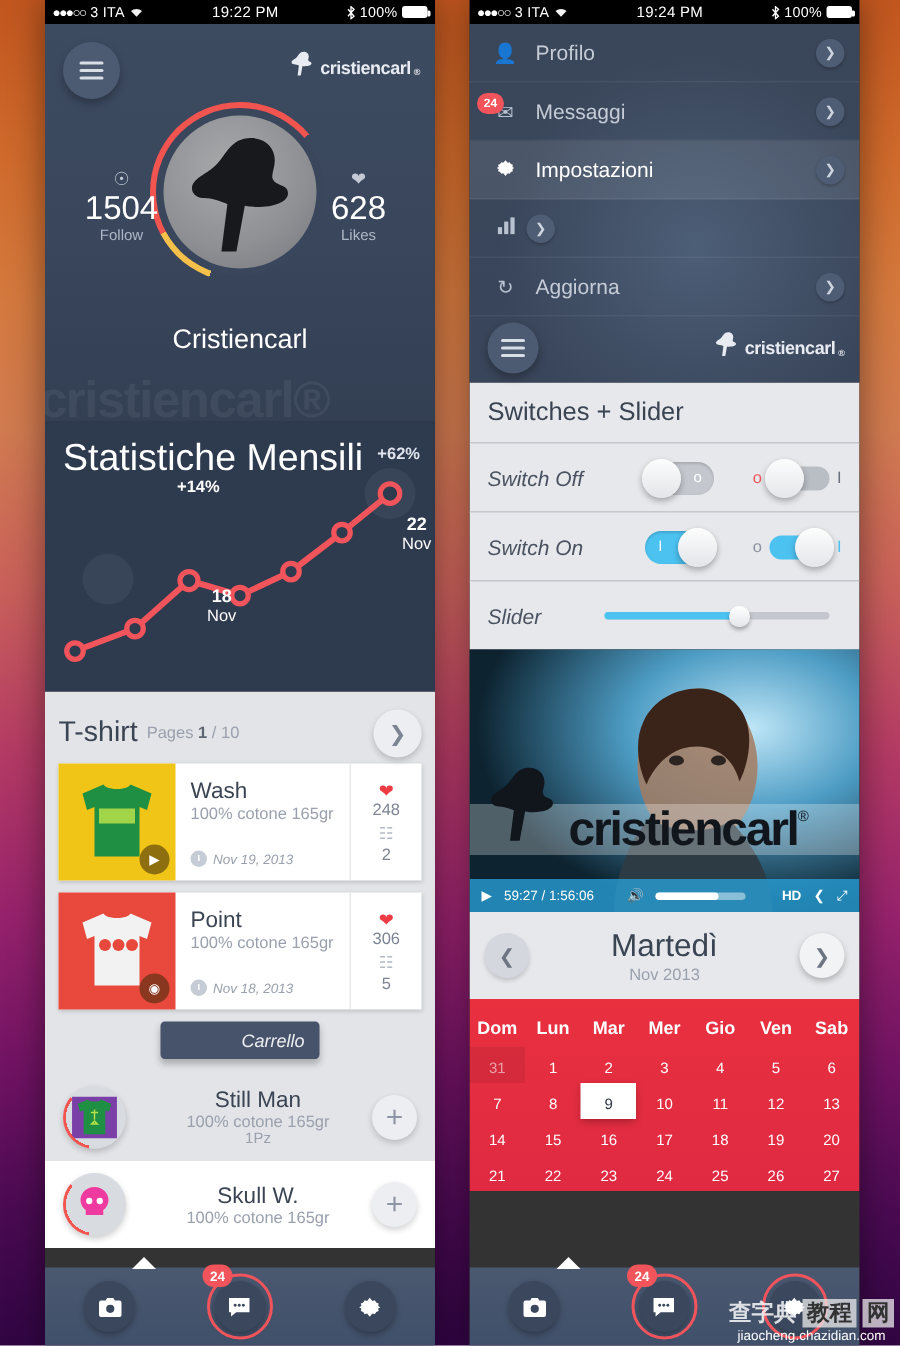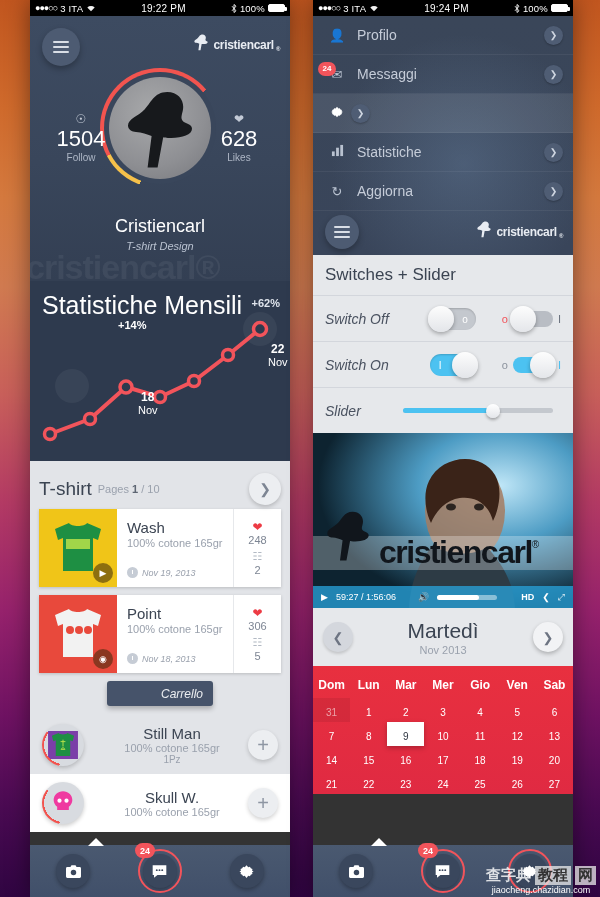--- a/index.html
+++ b/index.html
@@ -336,21 +336,20 @@
         <div class="num">1504</div>
         <div class="lbl">Follow</div>
       </div>
       <div class="stat right-stat">
         <div class="ic">❤</div>
         <div class="num">628</div>
         <div class="lbl">Likes</div>
       </div>
 
       <div class="pname">Cristiencarl</div>
-      <div class="prole">T-shirt Design</div>
       <div class="ghost">cristiencarl®</div>
     </div>
 
     <div class="chart-card">
       <div class="chart-title">Statistiche Mensili</div>
       <div class="badge62">+62%</div>
       <svg class="chart-svg" viewBox="0 0 260 180" preserveAspectRatio="none">
         <circle cx="42" cy="105" r="17" fill="#ffffff" opacity=".05"></circle>
         <circle cx="230" cy="48" r="17" fill="#ffffff" opacity=".05"></circle>
         <polyline points="20,153 60,138 96,106 130,116 164,100 198,74 230,48" fill="none" stroke="#f2545b" stroke-width="4" stroke-linejoin="round" stroke-linecap="round"></polyline>
@@ -530,31 +529,31 @@
         </div>
         <div class="mlbl">Messaggi</div>
         <div class="chev">❯</div>
       </div>
       <div class="mrow active">
         <div class="mic">
           <svg width="14" height="14" viewBox="0 0 24 24">
               <path d="M12 8a4 4 0 1 0 0 8 4 4 0 0 0 0-8zm10 4-2.1-1.2.5-2.4-2.3-.9-1.3-2.1-2.3.7L12 3 9.5 6.1 7.2 5.4 5.9 7.5l-2.3.9.5 2.4L2 12l2.1 1.2-.5 2.4 2.3.9 1.3 2.1 2.3-.7L12 21l2.5-3.1 2.3.7 1.3-2.1 2.3-.9-.5-2.4z" fill="#fff"></path>
             </svg>
         </div>
+        <div class="mlbl">Impostazioni</div>
         <div class="chev">❯</div>
       </div>
       <div class="mrow">
         <div class="mic">
           <svg width="13" height="13" viewBox="0 0 14 14">
               <rect x="1" y="8" width="3" height="5" fill="#b9c2d0"></rect>
               <rect x="5.5" y="4" width="3" height="9" fill="#b9c2d0"></rect>
               <rect x="10" y="1" width="3" height="12" fill="#b9c2d0"></rect>
             </svg>
         </div>
-        <div class="mlbl">Statistiche</div>
         <div class="chev">❯</div>
       </div>
       <div class="mrow">
         <div class="mic">↻</div>
         <div class="mlbl">Aggiorna</div>
         <div class="chev">❯</div>
       </div>
 
       <div class="menu-foot">
         <div class="hamburger" style="top:4px;left:12px;width:34px;height:34px">

